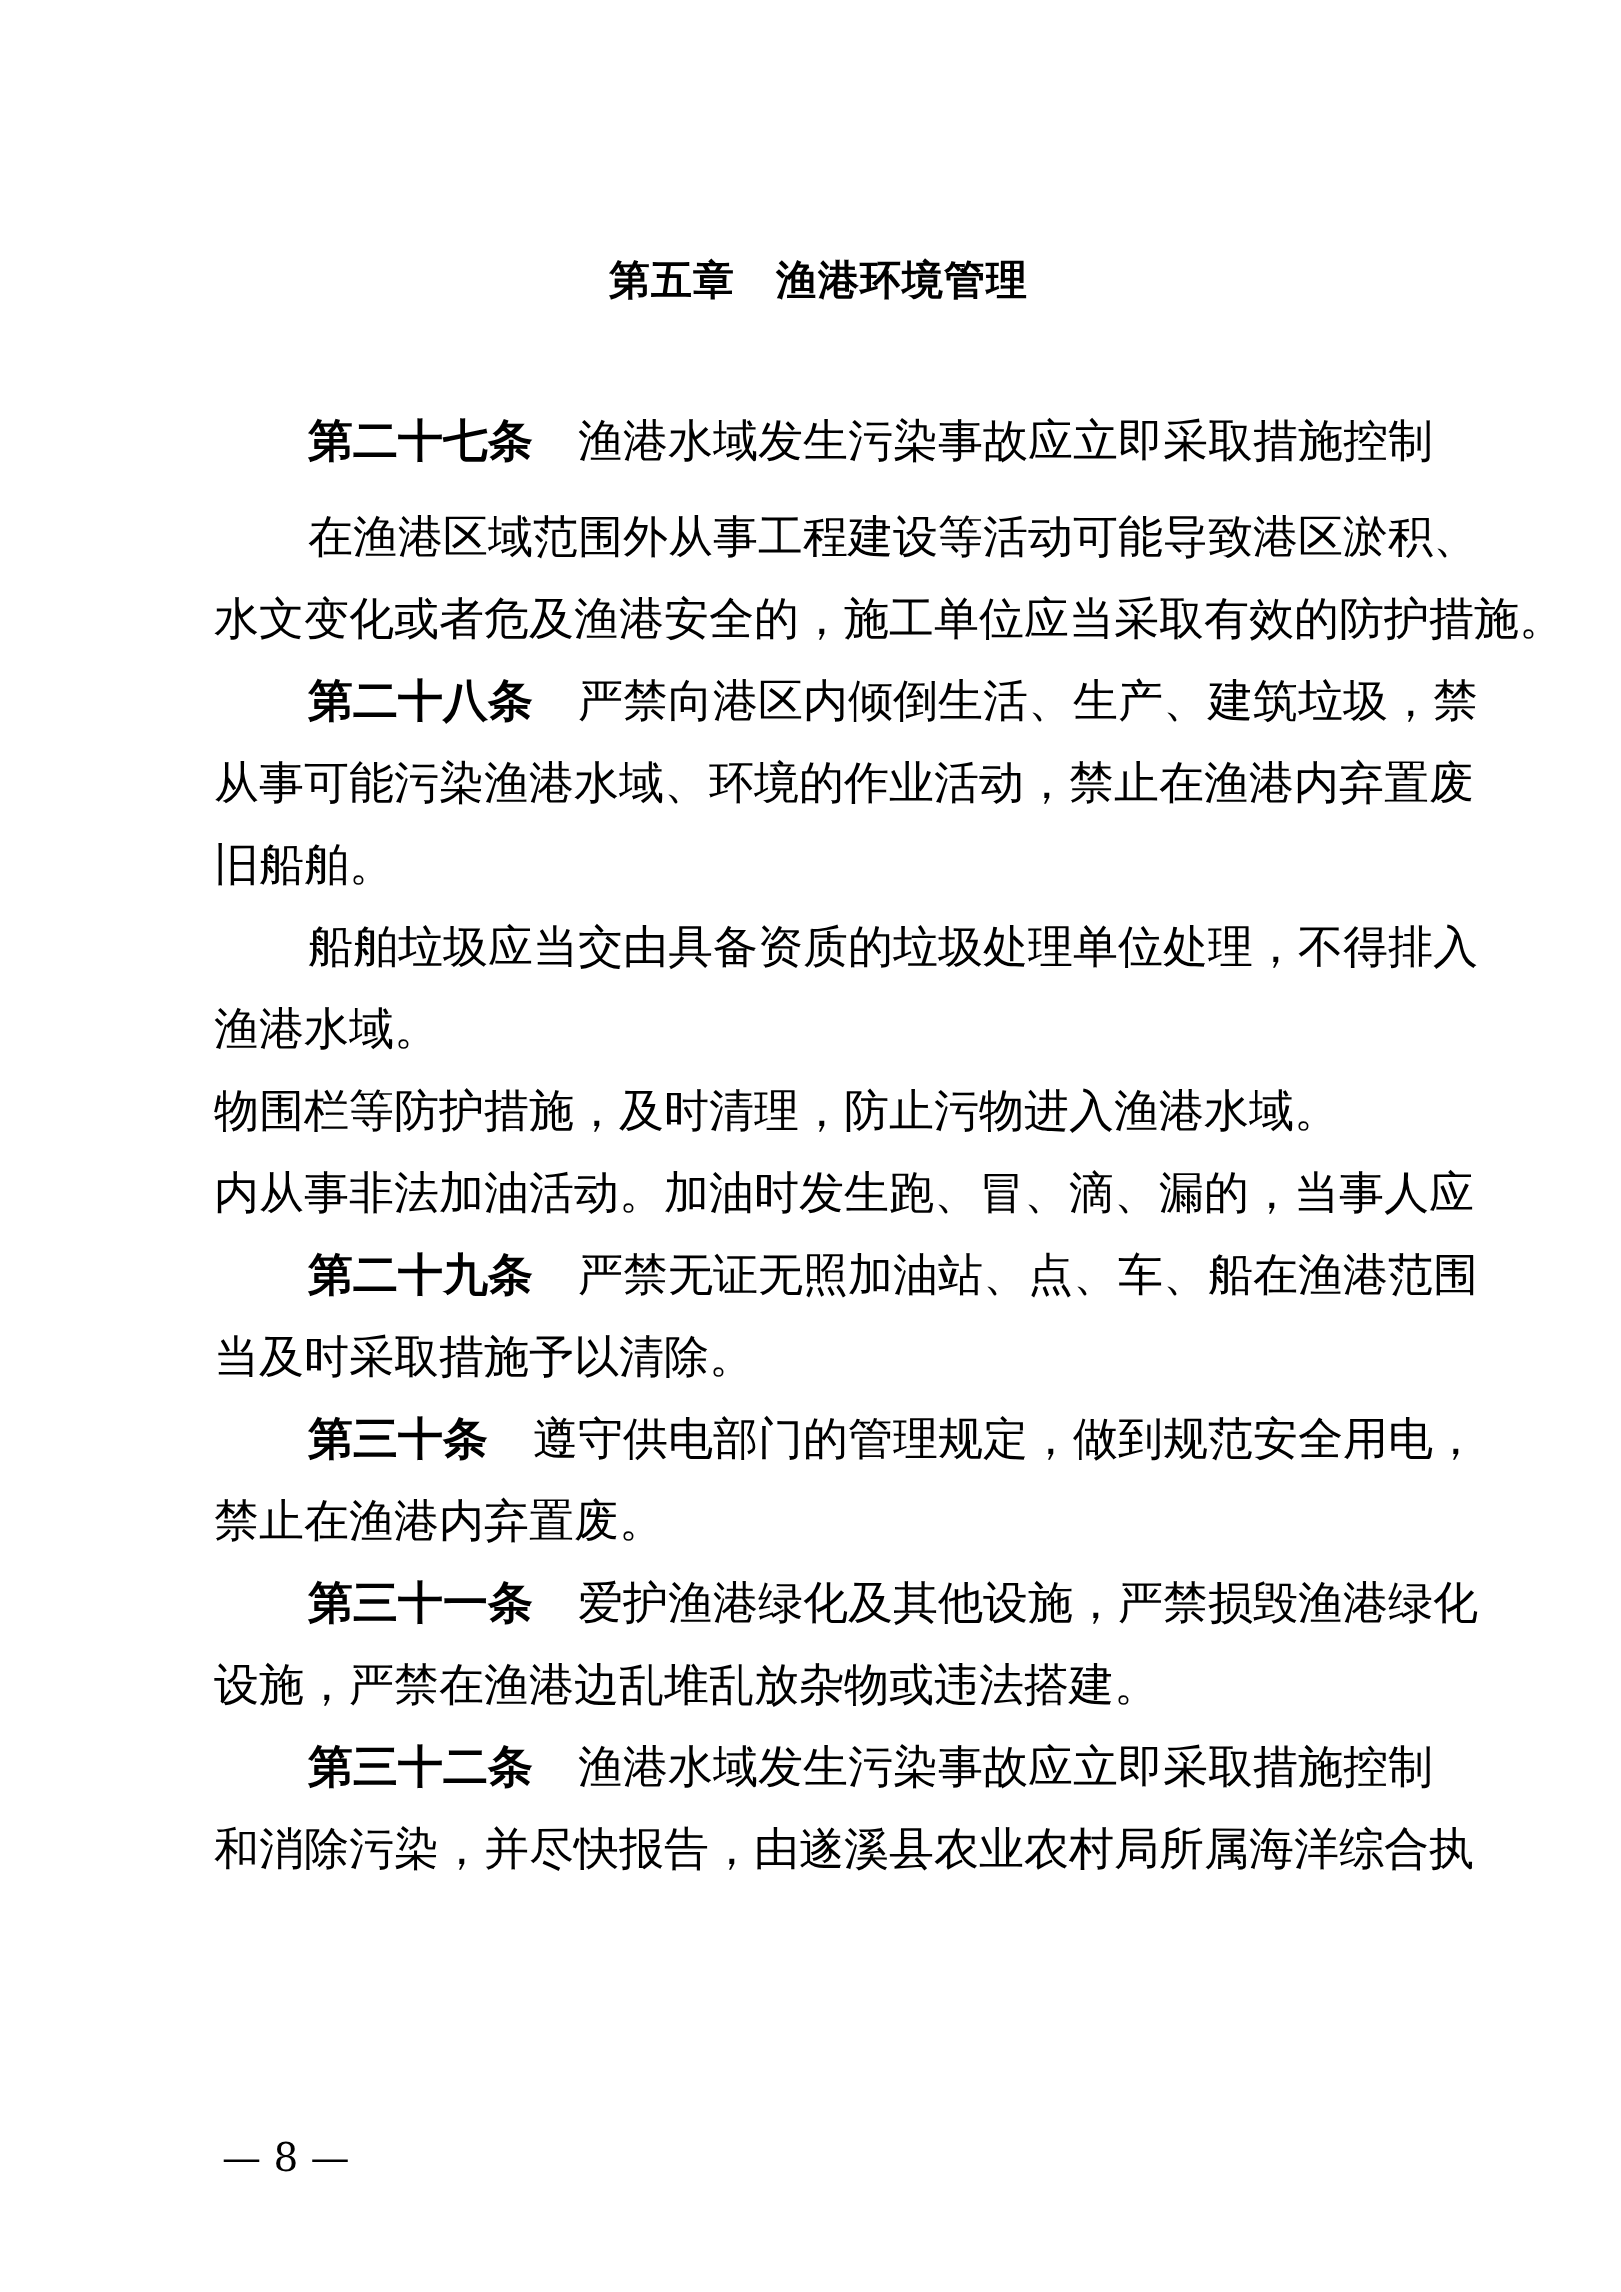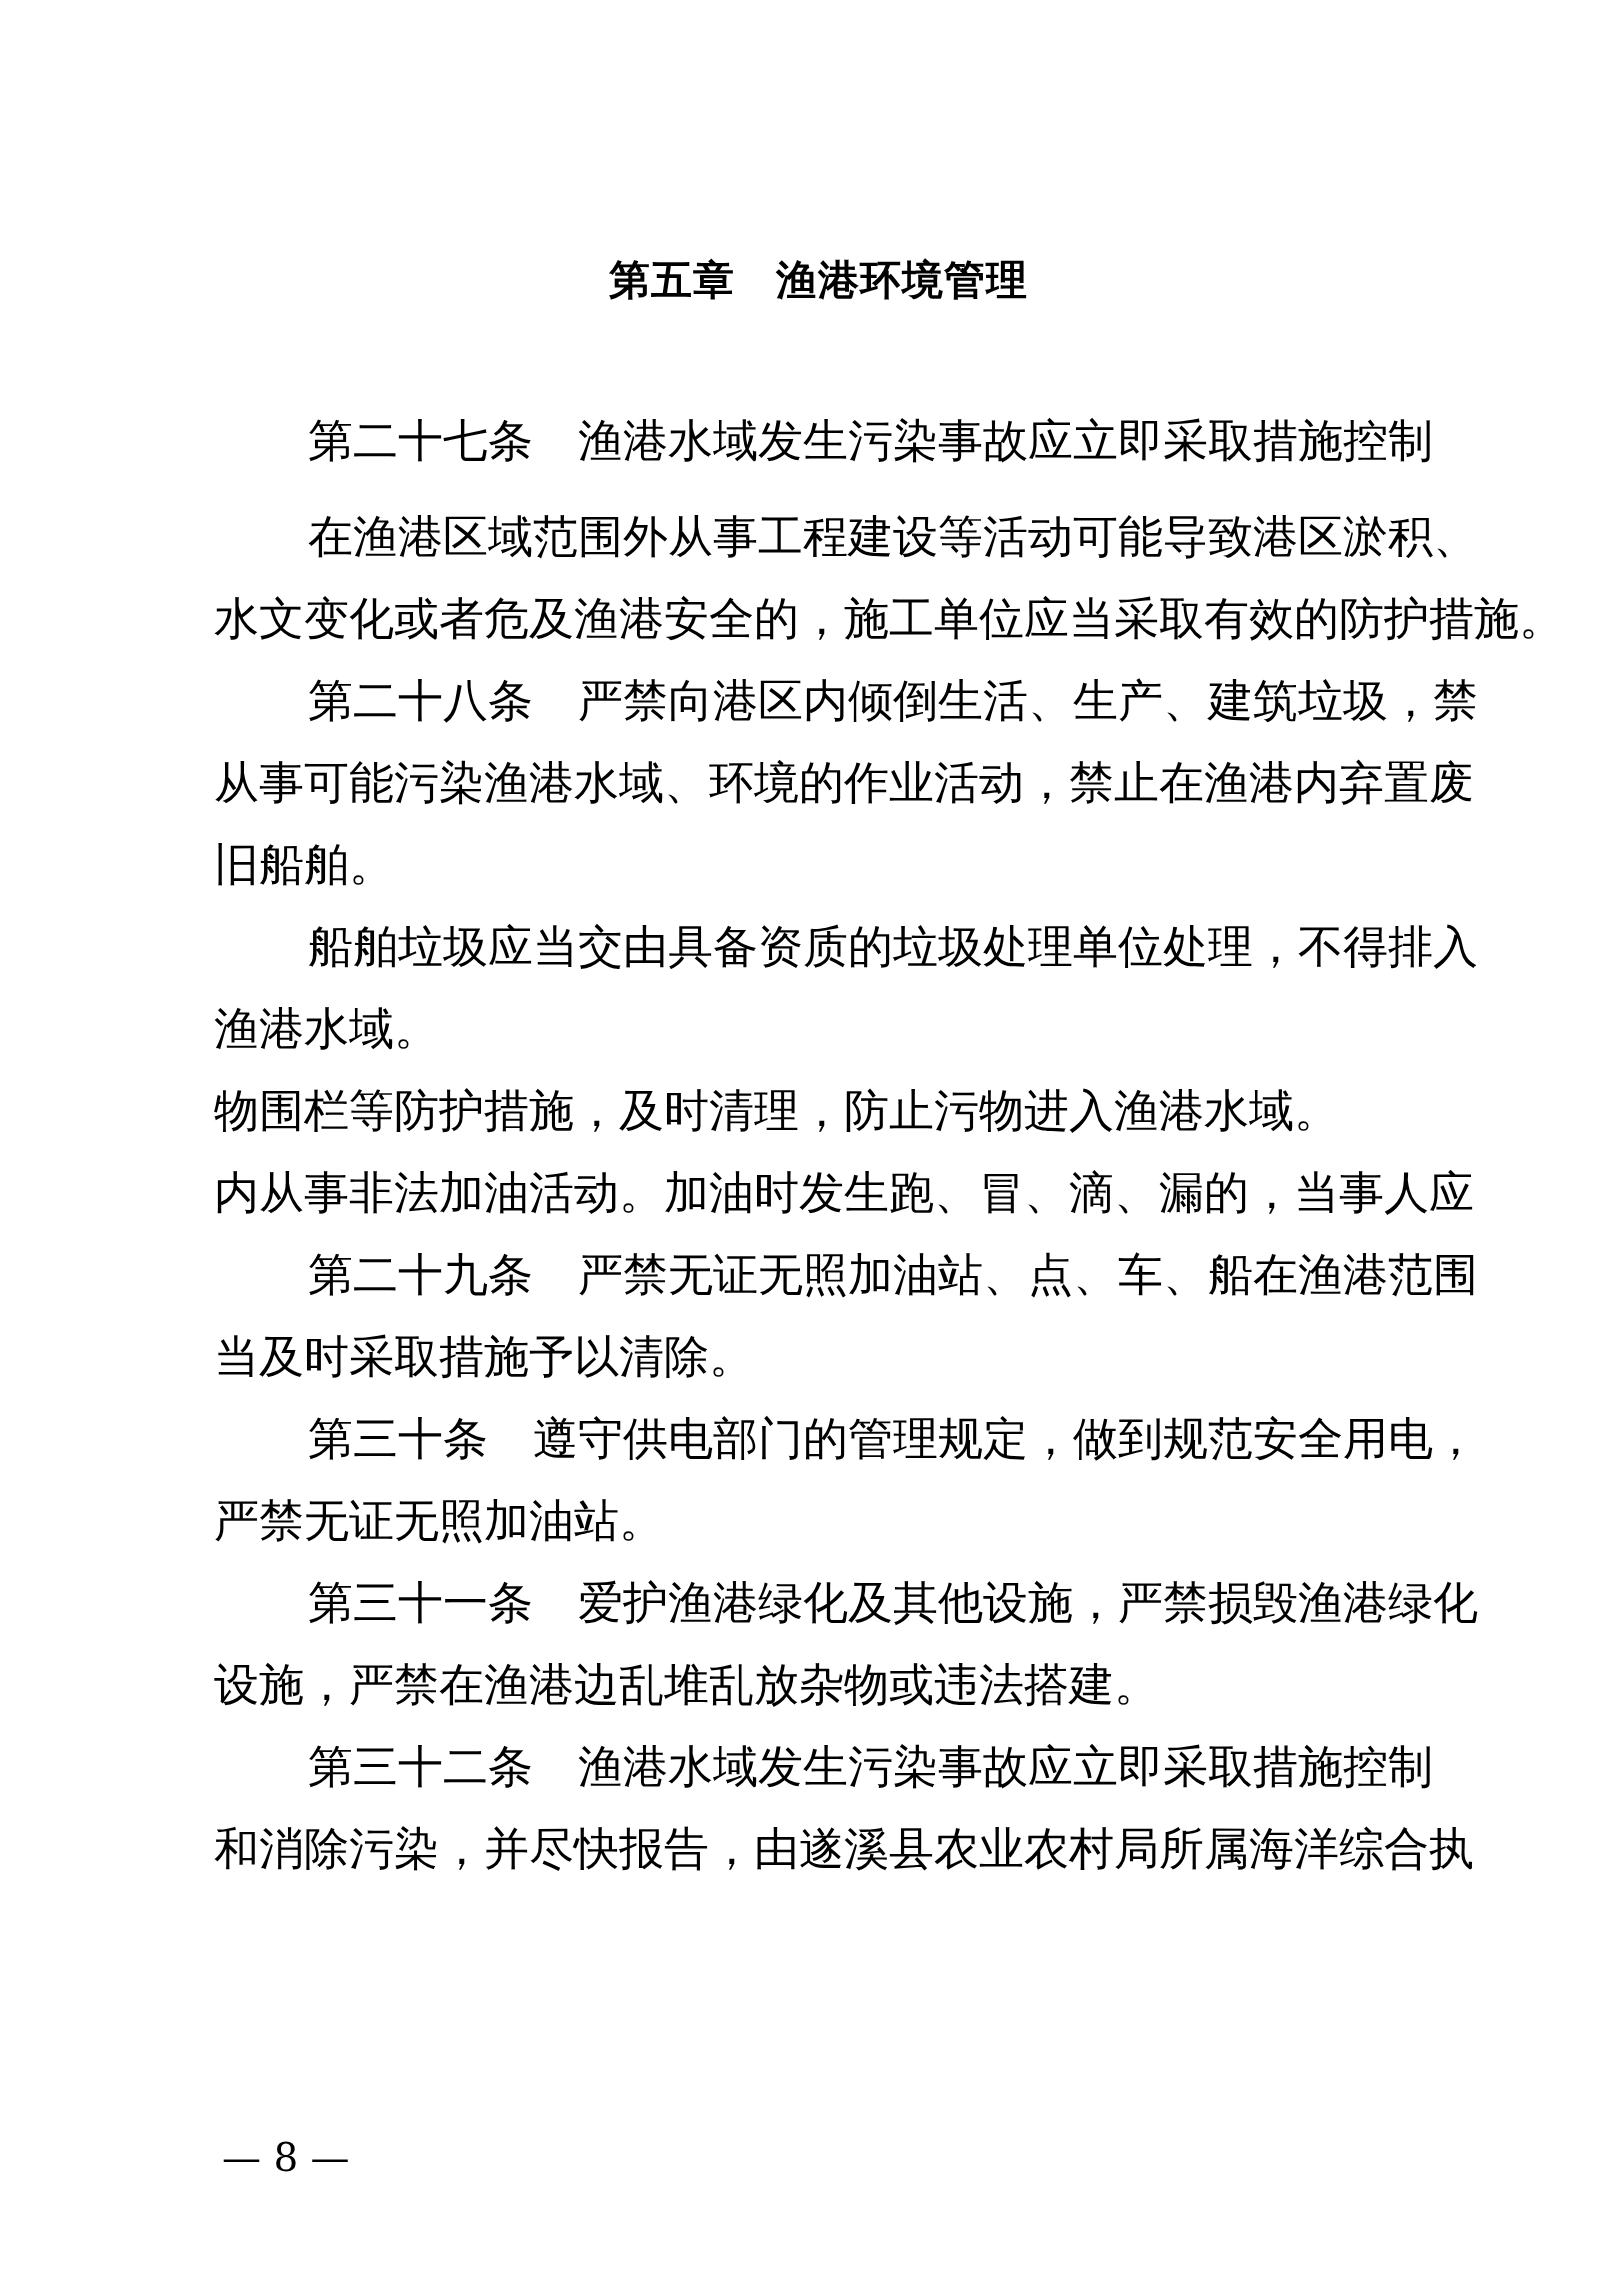--- a/index.html
+++ b/index.html
@@ -13,21 +13,21 @@
   }
   .chapter-title .gap { display: inline-block; width: 41px; }
   .body { position: absolute; left: 206px; top: 400px; width: 1219px; }
   .line {
     height: 82px; line-height: 82px; font-size: 45px; white-space: nowrap;
     text-align: justify; text-align-last: justify; width: 1219px;
   }
   .line.short { text-align-last: left; }
   .line.indent { padding-left: 94px; width: 1125px; }
   .line.gap-before { margin-top: 13.7px; }
-  .art { font-family: "DejaVu Sans", "Liberation Sans", sans-serif; font-weight: normal; }
+  .art { font-family: "DejaVu Sans", "Liberation Sans", sans-serif; font-weight: bold; }
   .art-gap { display: inline-block; width: 45px; }
   .page-number {
     position: absolute; left: 214px; top: 2133px; font-size: 39px; line-height: 49px;
     font-family: "DejaVu Serif", "Liberation Serif", serif;
   }
 </style>
 </head>
 <body>
 
 <div class="page">
@@ -47,21 +47,21 @@
     <div class="line short">旧船舶。</div>
     <div class="line indent">船舶垃圾应当交由具备资质的垃圾处理单位处理，不得排入</div>
     <div class="line short">渔港水域。</div>
     <div class="line short">物围栏等防护措施，及时清理，防止污物进入渔港水域。</div>
 
     <div class="line">内从事非法加油活动。加油时发生跑、冒、滴、漏的，当事人应</div>
     <div class="line indent"><span class="art">第二十九条</span><span class="art-gap"></span><span>严禁无证无照加油站、点、车、船在渔港范围</span></div>
     <div class="line short">当及时采取措施予以清除。</div>
 
     <div class="line indent"><span class="art">第三十条</span><span class="art-gap"></span><span>遵守供电部门的管理规定，做到规范安全用电，</span></div>
-    <div class="line short">严禁无证无照加油站。</div>
+    <div class="line short">禁止在渔港内弃置废。</div>
 
     <div class="line indent"><span class="art">第三十一条</span><span class="art-gap"></span><span>爱护渔港绿化及其他设施，严禁损毁渔港绿化</span></div>
     <div class="line short">设施，严禁在渔港边乱堆乱放杂物或违法搭建。</div>
 
     <div class="line indent"><span class="art">第三十二条</span><span class="art-gap"></span><span>渔港水域发生污染事故应立即采取措施控制</span></div>
     <div class="line">和消除污染，并尽快报告，由遂溪县农业农村局所属海洋综合执</div>
 
   </div>
 
   <div class="page-number">— 8 —</div>

